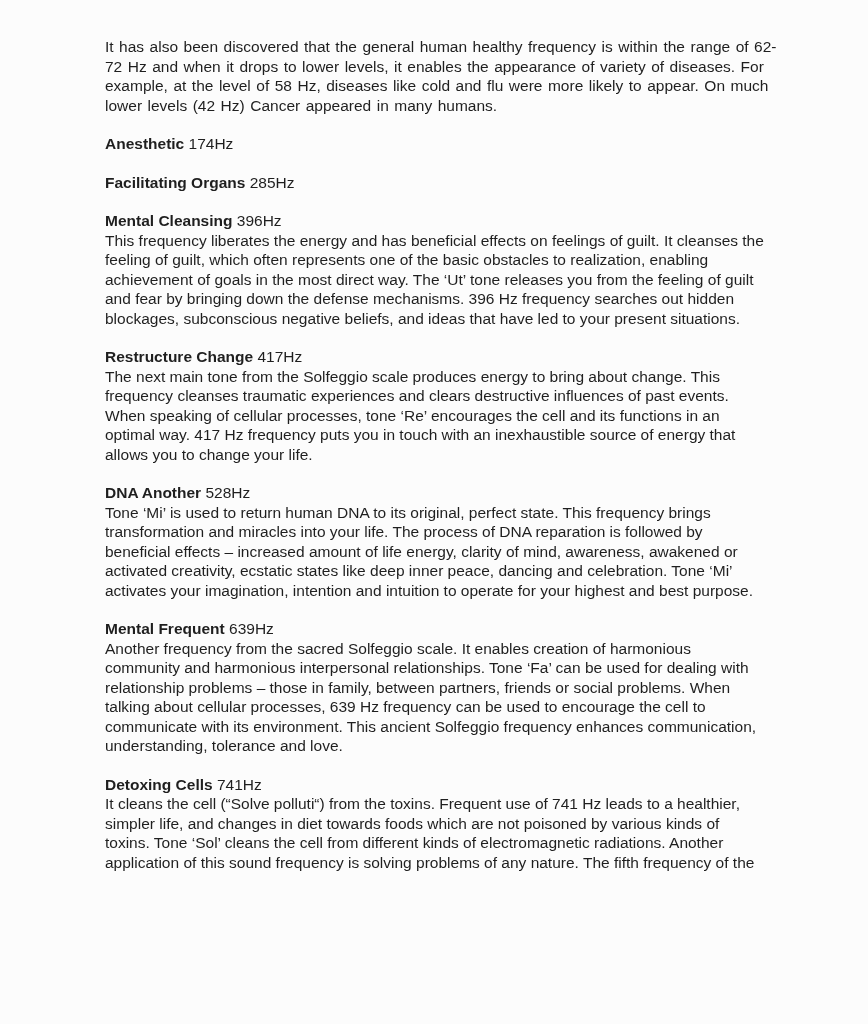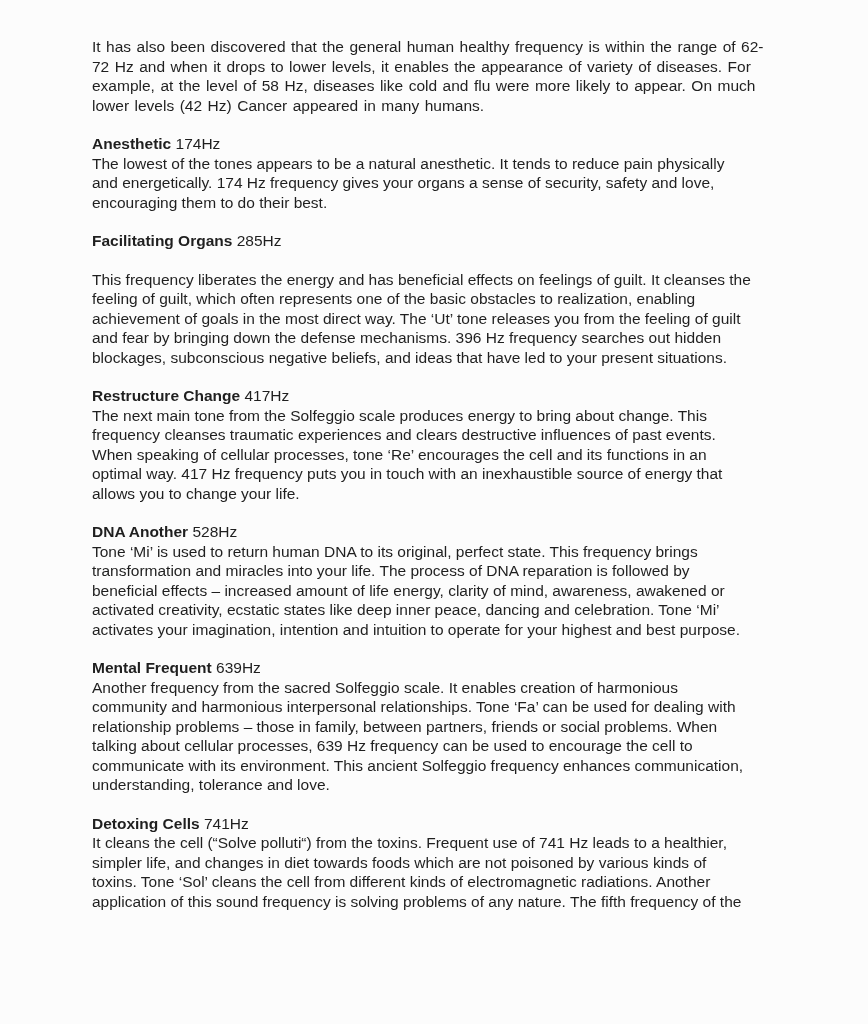--- a/index.html
+++ b/index.html
@@ -9,21 +9,21 @@
   body {
     width: 868px;
     height: 1024px;
     background: #fcfcfc;
     font-family: "Liberation Sans", sans-serif;
     color: #1f1f1f;
     overflow: hidden;
   }
   .page {
     position: absolute;
-    left: 92px;
+    left: 105px;
     top: 37px;
     width: 725px;
     font-size: 15.5px;
     line-height: 19.5px;
   }
   .para {
     margin: 0;
     white-space: pre-line;
   }
   .intro {
@@ -47,30 +47,28 @@
 
 <div class="page">
 
   <p class="para intro">It has also been discovered that the general human healthy frequency is within the range of 62-
 72 Hz and when it drops to lower levels, it enables the appearance of variety of diseases. For
 example, at the level of 58 Hz, diseases like cold and flu were more likely to appear. On much
 lower levels (42 Hz) Cancer appeared in many humans.</p>
 
   <section class="sec">
     <h2 class="head"><b>Anesthetic</b> <span>174Hz</span></h2>
-    <p class="para">The lowest of the tones appears to be a natural anesthetic. It tends to reduce pain physically
-and energetically. 174 Hz frequency gives your organs a sense of security, safety and love,
-encouraging them to do their best.</p>
   </section>
 
   <section class="sec">
     <h2 class="head"><b>Facilitating Organs</b> <span>285Hz</span></h2>
   </section>
 
   <section class="sec">
+    <h2 class="head"><b>Mental Cleansing</b> <span>396Hz</span></h2>
     <p class="para">This frequency liberates the energy and has beneficial effects on feelings of guilt. It cleanses the
 feeling of guilt, which often represents one of the basic obstacles to realization, enabling
 achievement of goals in the most direct way. The ‘Ut’ tone releases you from the feeling of guilt
 and fear by bringing down the defense mechanisms. 396 Hz frequency searches out hidden
 blockages, subconscious negative beliefs, and ideas that have led to your present situations.</p>
   </section>
 
   <section class="sec">
     <h2 class="head"><b>Restructure Change</b> <span>417Hz</span></h2>
     <p class="para">The next main tone from the Solfeggio scale produces energy to bring about change. This

